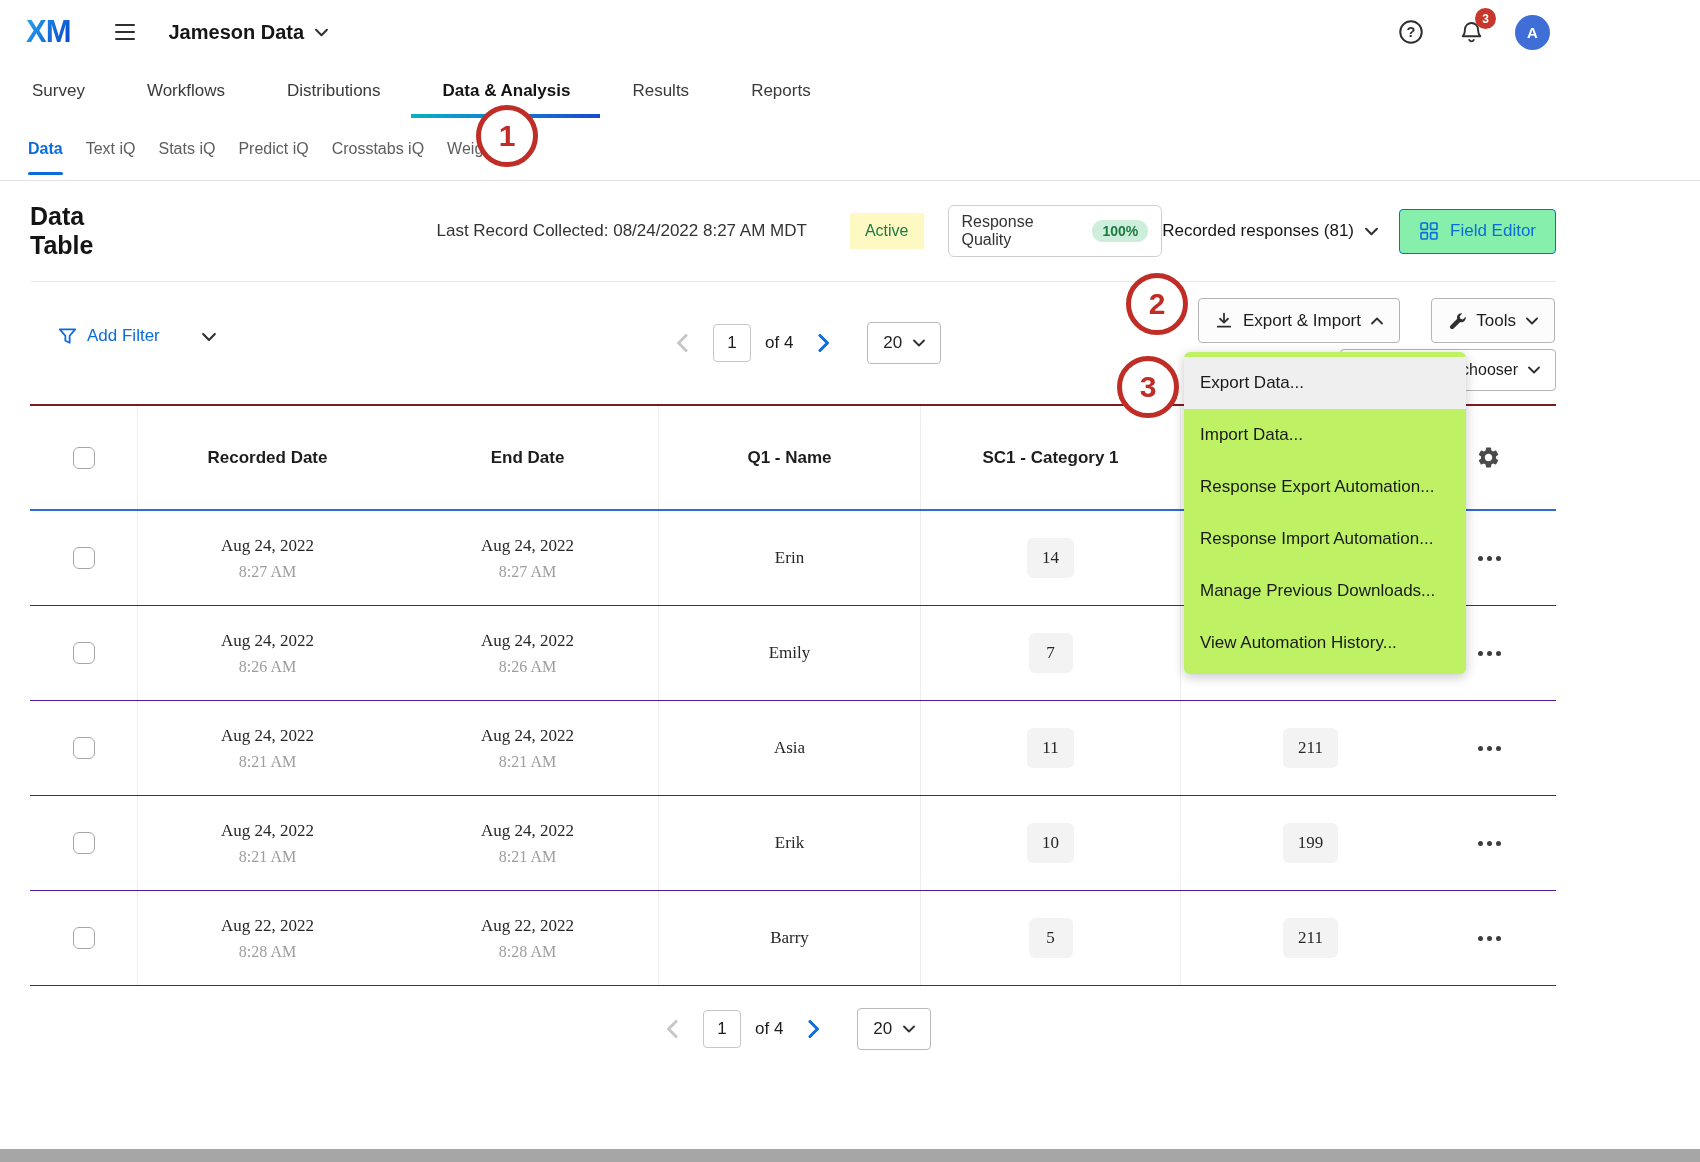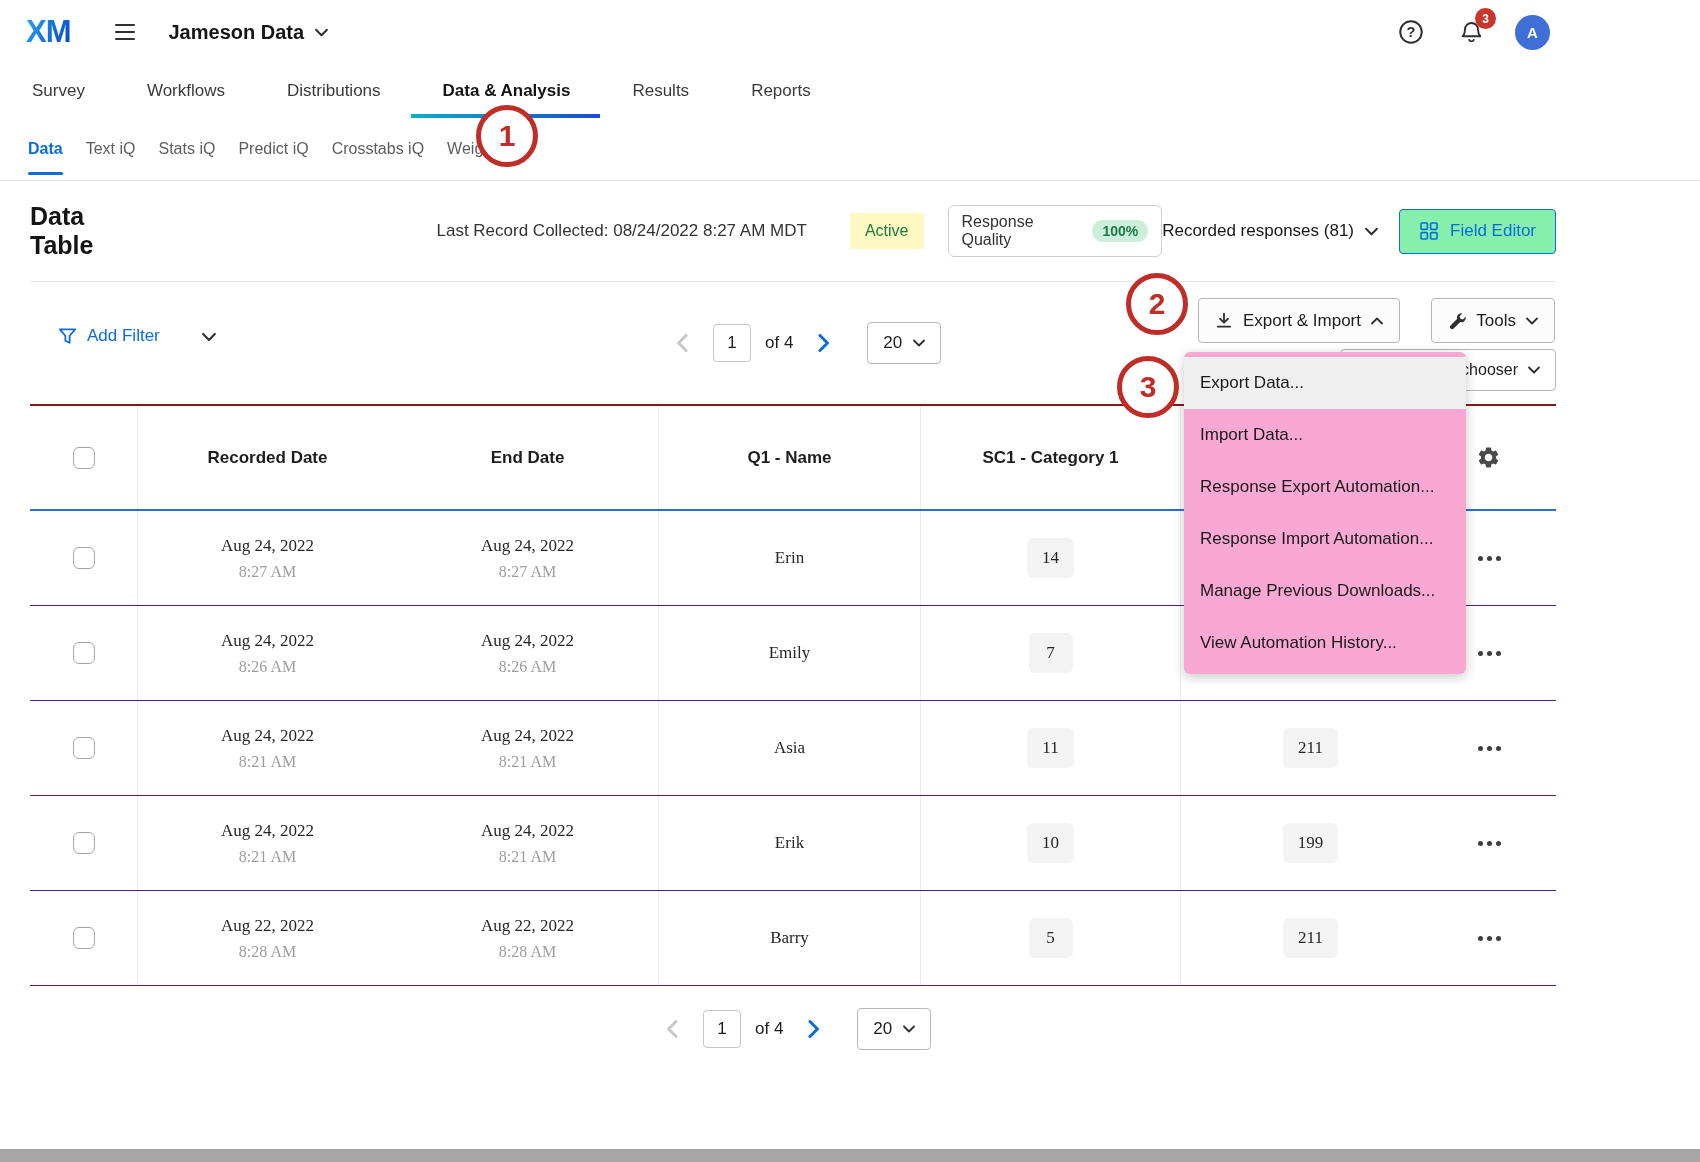--- a/index.html
+++ b/index.html
@@ -64,21 +64,21 @@
               padding:0 15px; font-size:17px; margin-left:12px; background:#fff; cursor:pointer; }
   .btn-gray { position:absolute; top:16px; display:flex; align-items:center; gap:10px; border:1px solid #b5b5b5; background:#fcfcfc;
               border-radius:4px; height:45px; padding:0 16px; font-size:17px; color:#1d1d1d; cursor:pointer; white-space:nowrap; }
   .btn-export { right:156px; }
   .btn-tools { right:1px; }
 
   
   .column-chooser { position:absolute; left:1340px; top:349px; width:216px; height:42px; border:1px solid #b5b5b5; border-radius:4px;
                     background:#fff; display:flex; align-items:center; justify-content:flex-end; gap:10px; padding:0 15px;
                     font-size:16px; color:#1d1d1d; z-index:3; cursor:pointer; }
-  .export-menu { position:absolute; left:1184px; top:352px; width:282px; background:#f9a8d4; border-radius:6px;
+  .export-menu { position:absolute; left:1184px; top:352px; width:282px; background:#bef264; border-radius:6px;
                  box-shadow:0 3px 12px rgba(0,0,0,.22); padding:5px 0; z-index:6; }
   .menu-item { height:52px; display:flex; align-items:center; padding:0 16px; font-size:17px; color:#1a1a1a; cursor:pointer; }
   .menu-item.highlight { background:#efefef; }
 
   
   .data-table { margin:0 144px 0 30px; }
   .t-head { display:flex; height:105px; border-bottom:2px solid #2e6bd4; }
   .t-row { display:flex; height:95px; border-bottom:1px solid #4c1d95;font-family:Liberation Serif, serif; }
   .col { display:flex; flex-direction:column; align-items:center; justify-content:center; }
   .col-check { width:107px; }

